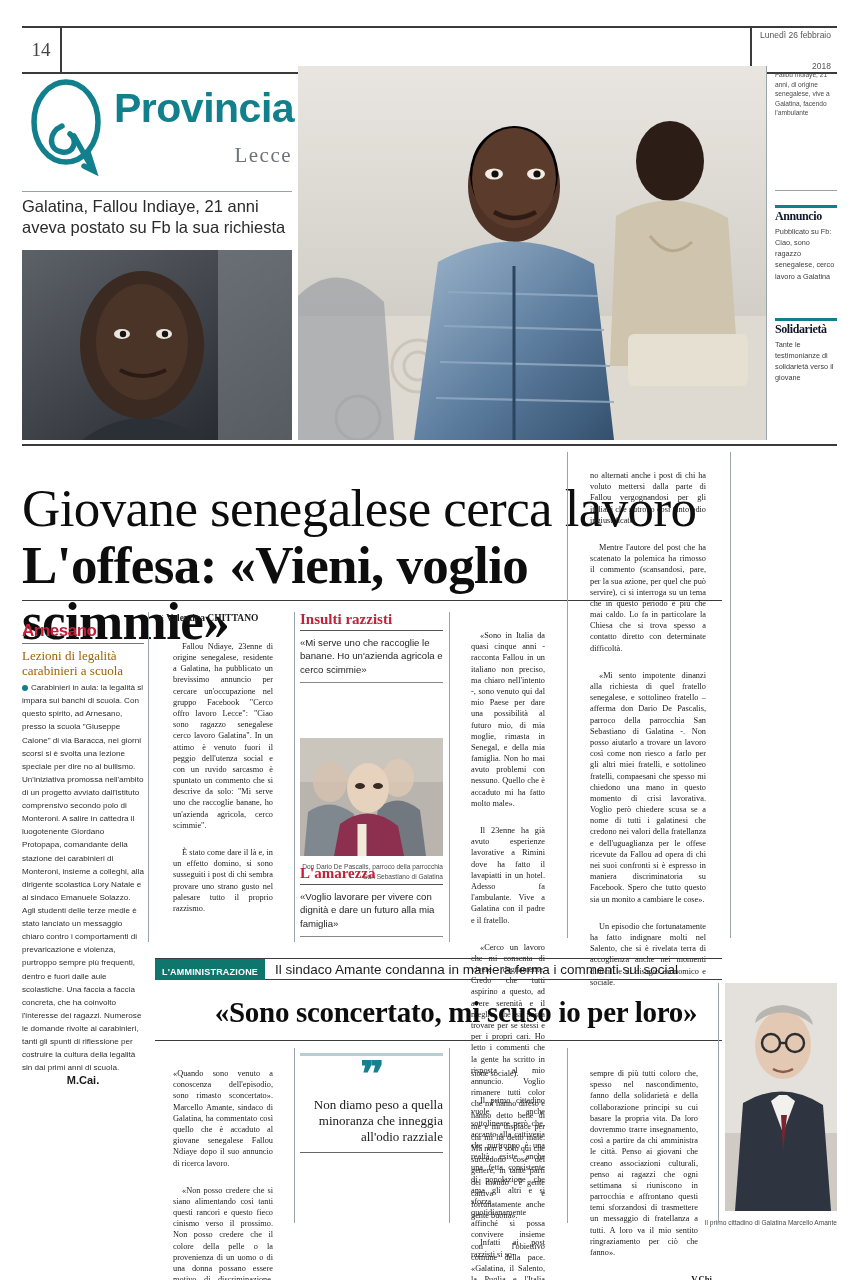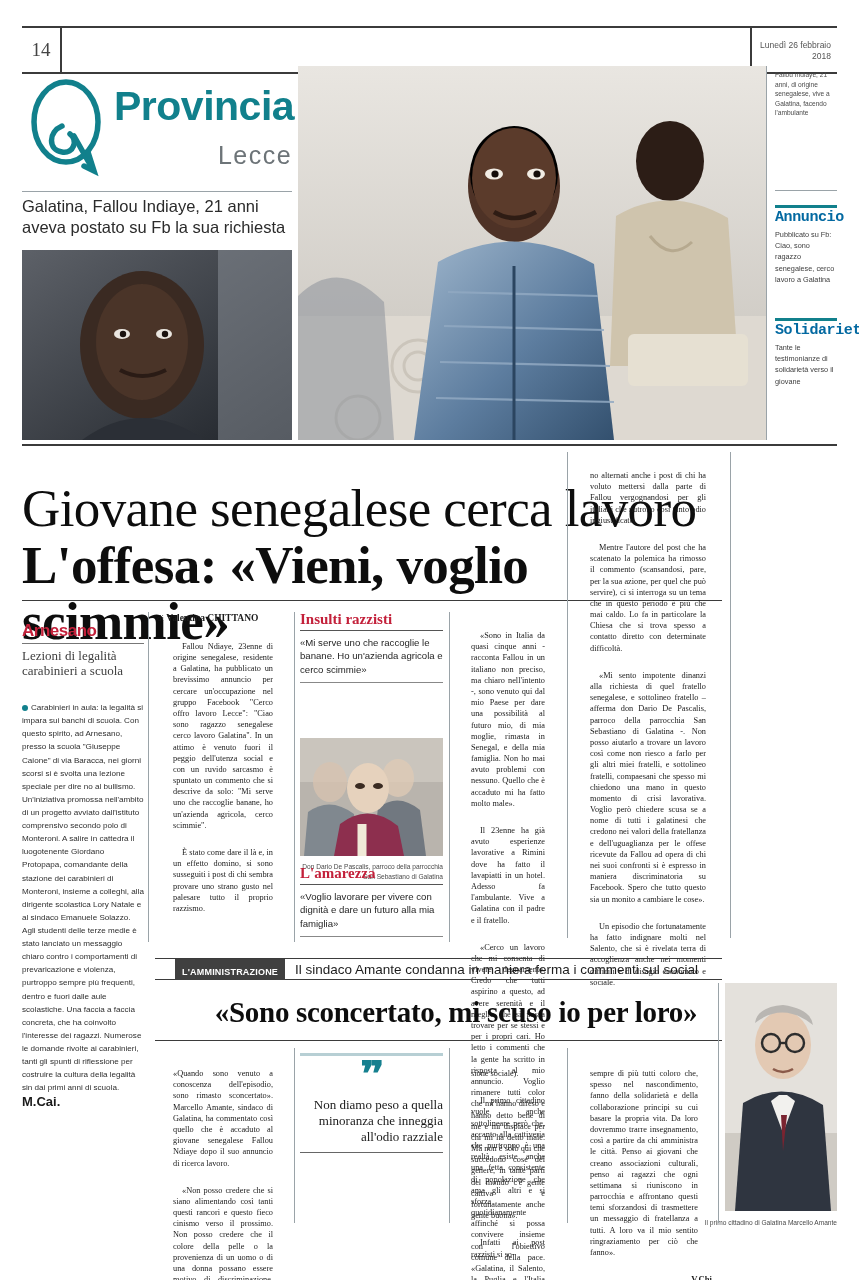--- a/index.html
+++ b/index.html
@@ -22,38 +22,38 @@
   .folio-num {
     width: 40px; border-right: 2px solid #3b3b3b;
     display: flex; align-items: center; justify-content: center;
     font-size: 19px; color: #444;
   }
   .folio-spacer { flex: 1; }
   .folio-date {
     border-left: 2px solid #3b3b3b; padding: 2px 6px 0 8px;
     text-align: right; font-family: "Liberation Sans", sans-serif;
     font-size: 8.5px; color: #555; line-height: 1.25;
-    display: flex; flex-direction: column; justify-content: center;
+    display: flex; flex-direction: column; justify-content: space-between;
   }
 
   
   .masthead {
     position: absolute; left: 22px; top: 66px; width: 270px; height: 126px;
     border-bottom: 1px solid #9aa3a8;
     display: flex; align-items: center;
   }
   .q-logo { width: 92px; height: 110px; flex: none; }
   .mast-text { flex: 1; padding-right: 8px; text-align: right; }
   .mast-title {
     font-family: "Liberation Sans", sans-serif; font-weight: bold;
     font-size: 41px; color: #11808c; letter-spacing: -0.5px; line-height: 0.95;
     text-align: left;
   }
   .mast-sub {
-    font-family: Liberation Sans, sans-serif; font-size: 25px;
+    font-family: Liberation Serif, serif; font-size: 21px;
     color: #6d7478; letter-spacing: 1.5px; margin-top: 16px; text-align: right;
     padding-right: 2px;
   }
 
   
   .kicker {
     position: absolute; left: 22px; top: 196px; width: 270px;
     font-family: "Liberation Sans", sans-serif;
     font-size: 16.5px; line-height: 1.28; color: #2b2b2b;
   }
@@ -69,22 +69,22 @@
   .hline { position: absolute; background: #3b3b3b; height: 1px; }
 
   
   .rail { position: absolute; left: 775px; width: 62px; }
   .rail-cap {
     font-family: "Liberation Sans", sans-serif; font-size: 6.6px;
     line-height: 1.45; color: #4a4a4a;
   }
   .rail-rule { height: 3px; background: #11808c; margin-bottom: 2px; }
   .rail-head {
-    font-family: Liberation Mono, monospace; font-weight: bold;
-    font-size: 15px; color: #0369a1; letter-spacing: -0.4px; line-height: 1.05;
+    font-family: Liberation Serif, serif; font-weight: bold;
+    font-size: 12px; color: #0f172a; letter-spacing: -0.4px; line-height: 1.05;
     margin-bottom: 3px;
   }
   .rail-body {
     font-family: "Liberation Sans", sans-serif; font-size: 7.3px;
     line-height: 1.55; color: #3d3d3d;
   }
 
   
   .headline {
     position: absolute; left: 22px; top: 480px; width: 700px;
@@ -102,21 +102,21 @@
   }
   .byline b { font-size: 9.5px; }
 
   
   .side-arnesano { position: absolute; left: 22px; top: 622px; width: 122px; }
   .side-head {
     font-family: "Liberation Sans", sans-serif; font-weight: bold;
     font-size: 17px; color: #c3203a; letter-spacing: -0.5px; line-height: 1;
   }
   .side-rule { height: 1px; background: #777; margin: 4px 0 5px; }
-  .side-sub { font-size: 13px; line-height: 1.12; color: #404040; margin-bottom: 23px; }
+  .side-sub { font-size: 13px; line-height: 1.12; color: #a16207; margin-bottom: 3px; }
   .side-body {
     font-family: "Liberation Sans", sans-serif; font-size: 8.1px;
     line-height: 1.62; color: #2e2e2e;
   }
   .bullet {
     display: inline-block; width: 6px; height: 6px; border-radius: 50%;
     background: #11808c; margin-right: 3px; vertical-align: -0.5px;
   }
 
   
@@ -138,23 +138,23 @@
     line-height: 1.45; color: #4a4a4a; text-align: right;
   }
 
   
   .adm-bar {
     position: absolute; left: 155px; top: 958px; width: 567px; height: 22px;
     border-top: 1px solid #3b3b3b; border-bottom: 1px solid #3b3b3b;
     display: flex; align-items: center;
   }
   .adm-tag {
-    background: #404040; color: #fff; font-family: "Liberation Sans", sans-serif;
+    background: #0f766e; color: #fff; font-family: "Liberation Sans", sans-serif;
     font-weight: bold; font-size: 9px; letter-spacing: 0.2px;
-    padding: 8px 7px 3px 7px; margin-right: 10px; margin-left: 20px;
+    padding: 8px 7px 3px 7px; margin-right: 10px;
   }
   .adm-text {
     font-family: "Liberation Sans", sans-serif; font-size: 13.5px; color: #1c1c1c;
   }
 
   .headline2 {
     position: absolute; left: 176px; top: 996px; width: 560px;
     font-size: 29px; font-weight: bold; color: #0d0d0d; text-align: center;
     letter-spacing: -0.3px;
   }
@@ -172,21 +172,21 @@
     margin-top: 7px;
   }
   .pq-rule-bot { height: 1px; background: #666; margin-top: 7px; }
 
   .mayor-cap {
     position: absolute; left: 700px; top: 1218px; width: 137px;
     font-family: "Liberation Sans", sans-serif; font-size: 6.6px;
     line-height: 1.45; color: #4a4a4a; text-align: right;
   }
   .sig { text-align: right; font-weight: bold; font-size: 8.6px; margin-top: 3px; }
-  .sig-left { text-align: left; font-weight: bold; font-size: 13px;
+  .sig-left { text-align: center; font-weight: bold; font-size: 11px;
     font-family: "Liberation Sans", sans-serif; }
 </style>
 </head>
 <body>
 
 <div class="page">
 
   <div class="folio">
     <div class="folio-num">14</div>
     <div class="folio-spacer"></div>

